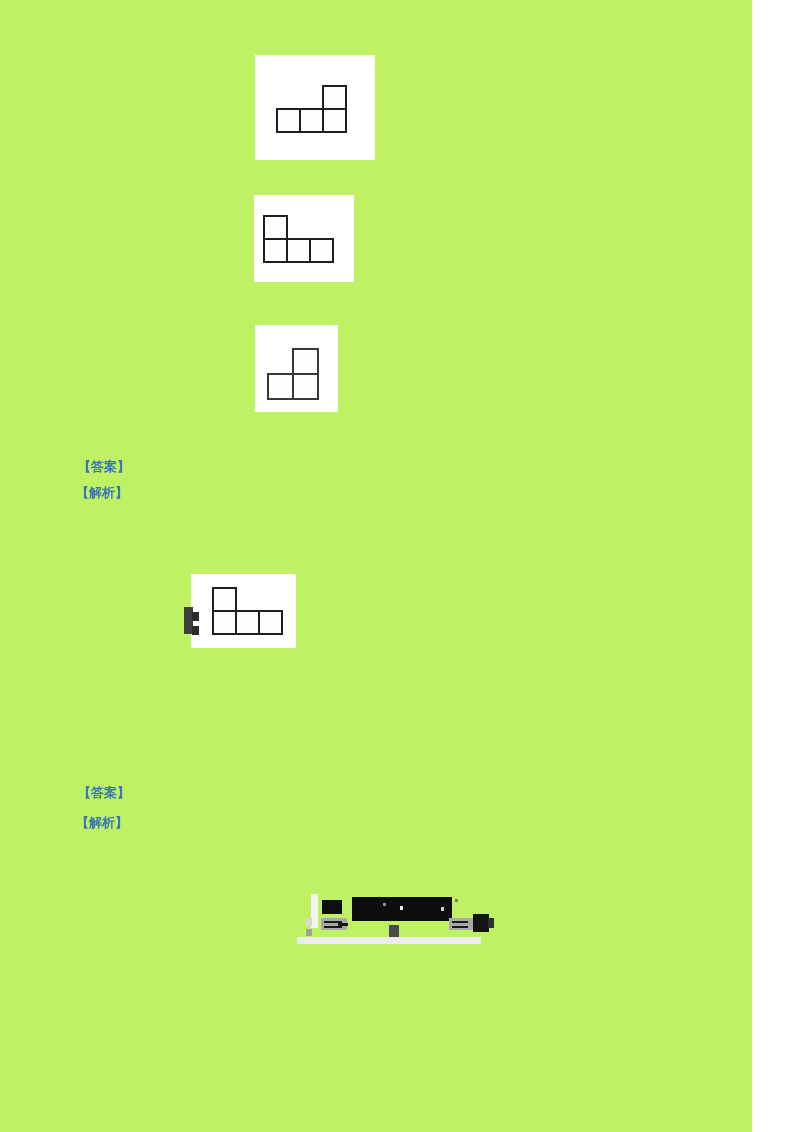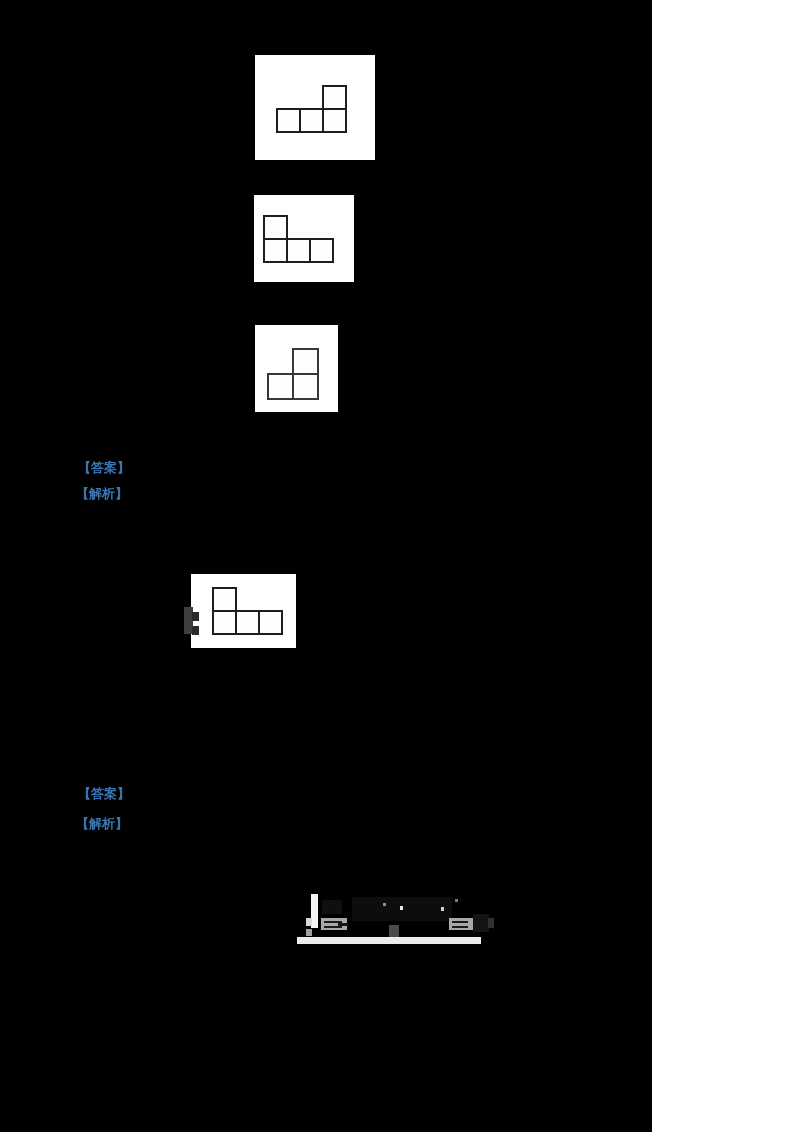--- a/index.html
+++ b/index.html
@@ -1,21 +1,21 @@
 <!DOCTYPE html>
 <html><head>
 <meta charset="utf-8">
 <style>
   html,body { margin:0; padding:0; }
   .page {
     position:relative;
-    width:652px; height:1132px;
-    background:#000000;
+    width:752px; height:1132px;
+    background:#bef264;
     overflow:hidden;
-    font-family:Liberation Serif, serif;
+    font-family:Liberation Mono, monospace;
   }
   .figure-box { position:absolute; background:#ffffff; }
   .cell {
     position:absolute;
     box-sizing:border-box;
     background:#fefefe;
   }
   .blue-label {
     position:absolute;
     font-size:13px;

